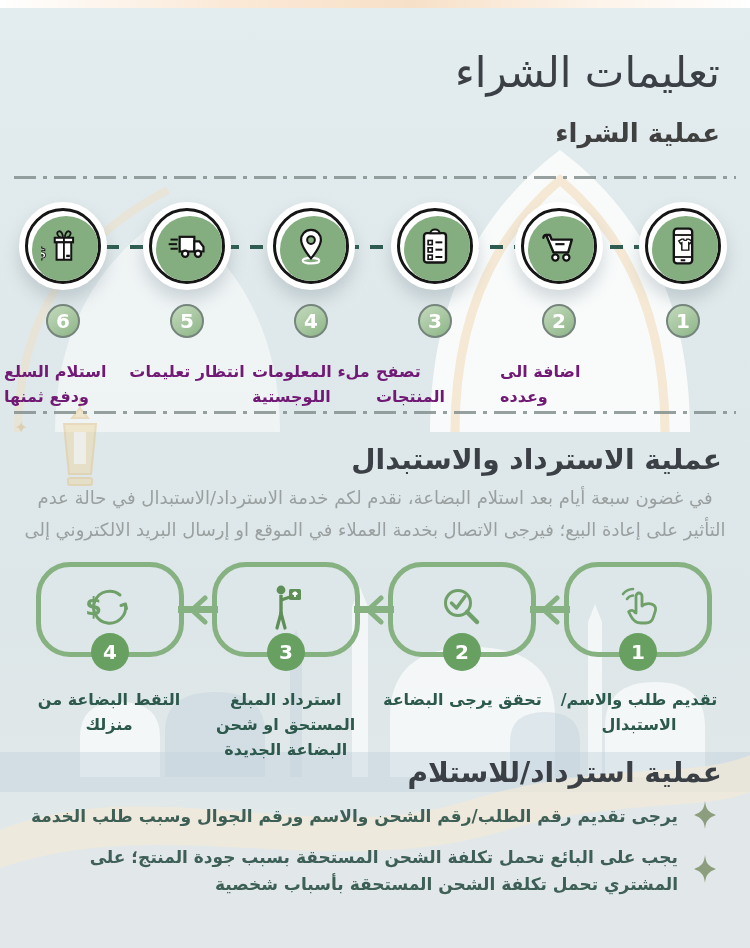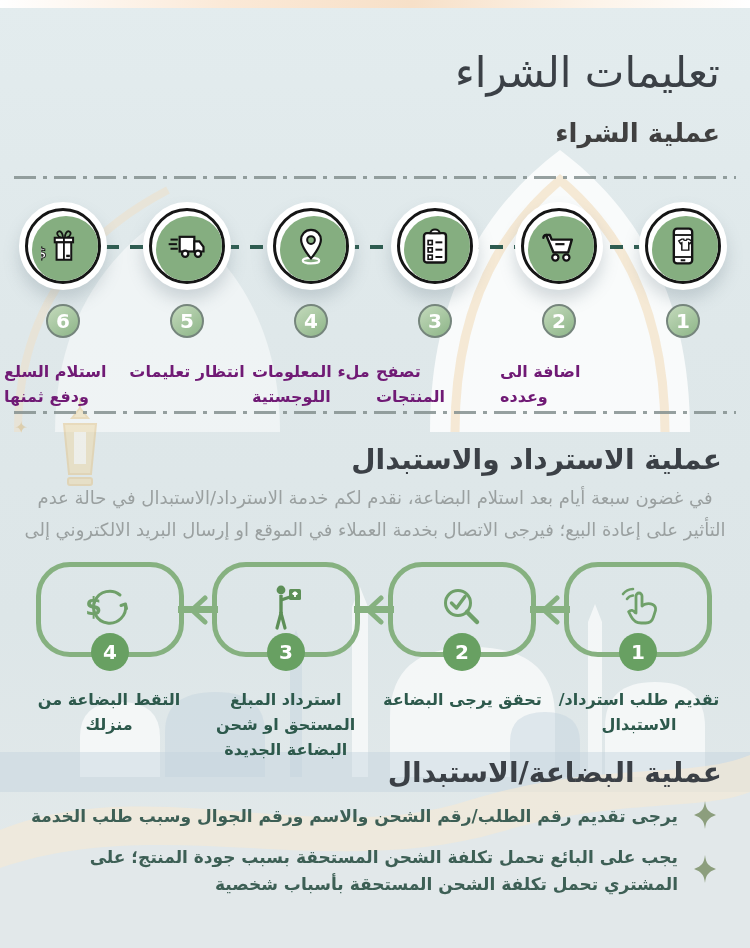--- a/index.html
+++ b/index.html
@@ -299,27 +299,27 @@
         <polyline points="44.5,28.5 43.5,24 39,25.5" fill="none" stroke="#6fa069" stroke-width="3" stroke-linecap="round" stroke-linejoin="round"></polyline>
         <text x="20" y="35" font-size="24" font-weight="bold" fill="#6fa069" font-family="DejaVu Sans, sans-serif">$</text>
       </svg>
     </span>
     <div class="rbadge">4</div>
   </div>
 
 </div>
 
 <div class="rlabels">
-  <div class="rlabel">تقديم طلب استرداد/الاستبدال</div>
+  <div class="rlabel">تقديم طلب والاسم/الاستبدال</div>
   <div class="rlabel">تحقق يرجى البضاعة</div>
   <div class="rlabel">استرداد المبلغ المستحق او شحن البضاعة الجديدة</div>
   <div class="rlabel">التقط البضاعة من منزلك</div>
 </div>
 
-<div class="h2 h2b">عملية البضاعة/الاستبدال</div>
+<div class="h2 h2b">عملية استرداد/للاستلام</div>
 
 <div class="bullets">
   <div class="bullet">
     <span class="bullet-star">
       <svg width="30" height="30" viewBox="0 0 30 30">
           <path d="M15,1 C16,9 18,12 26,15 C18,18 16,21 15,29 C14,21 12,18 4,15 C12,12 14,9 15,1 Z" fill="#8c9e7d"></path>
         </svg>
     </span>
     <span class="bullet-text">يرجى تقديم رقم الطلب/رقم الشحن والاسم ورقم الجوال وسبب طلب الخدمة</span>
   </div>

